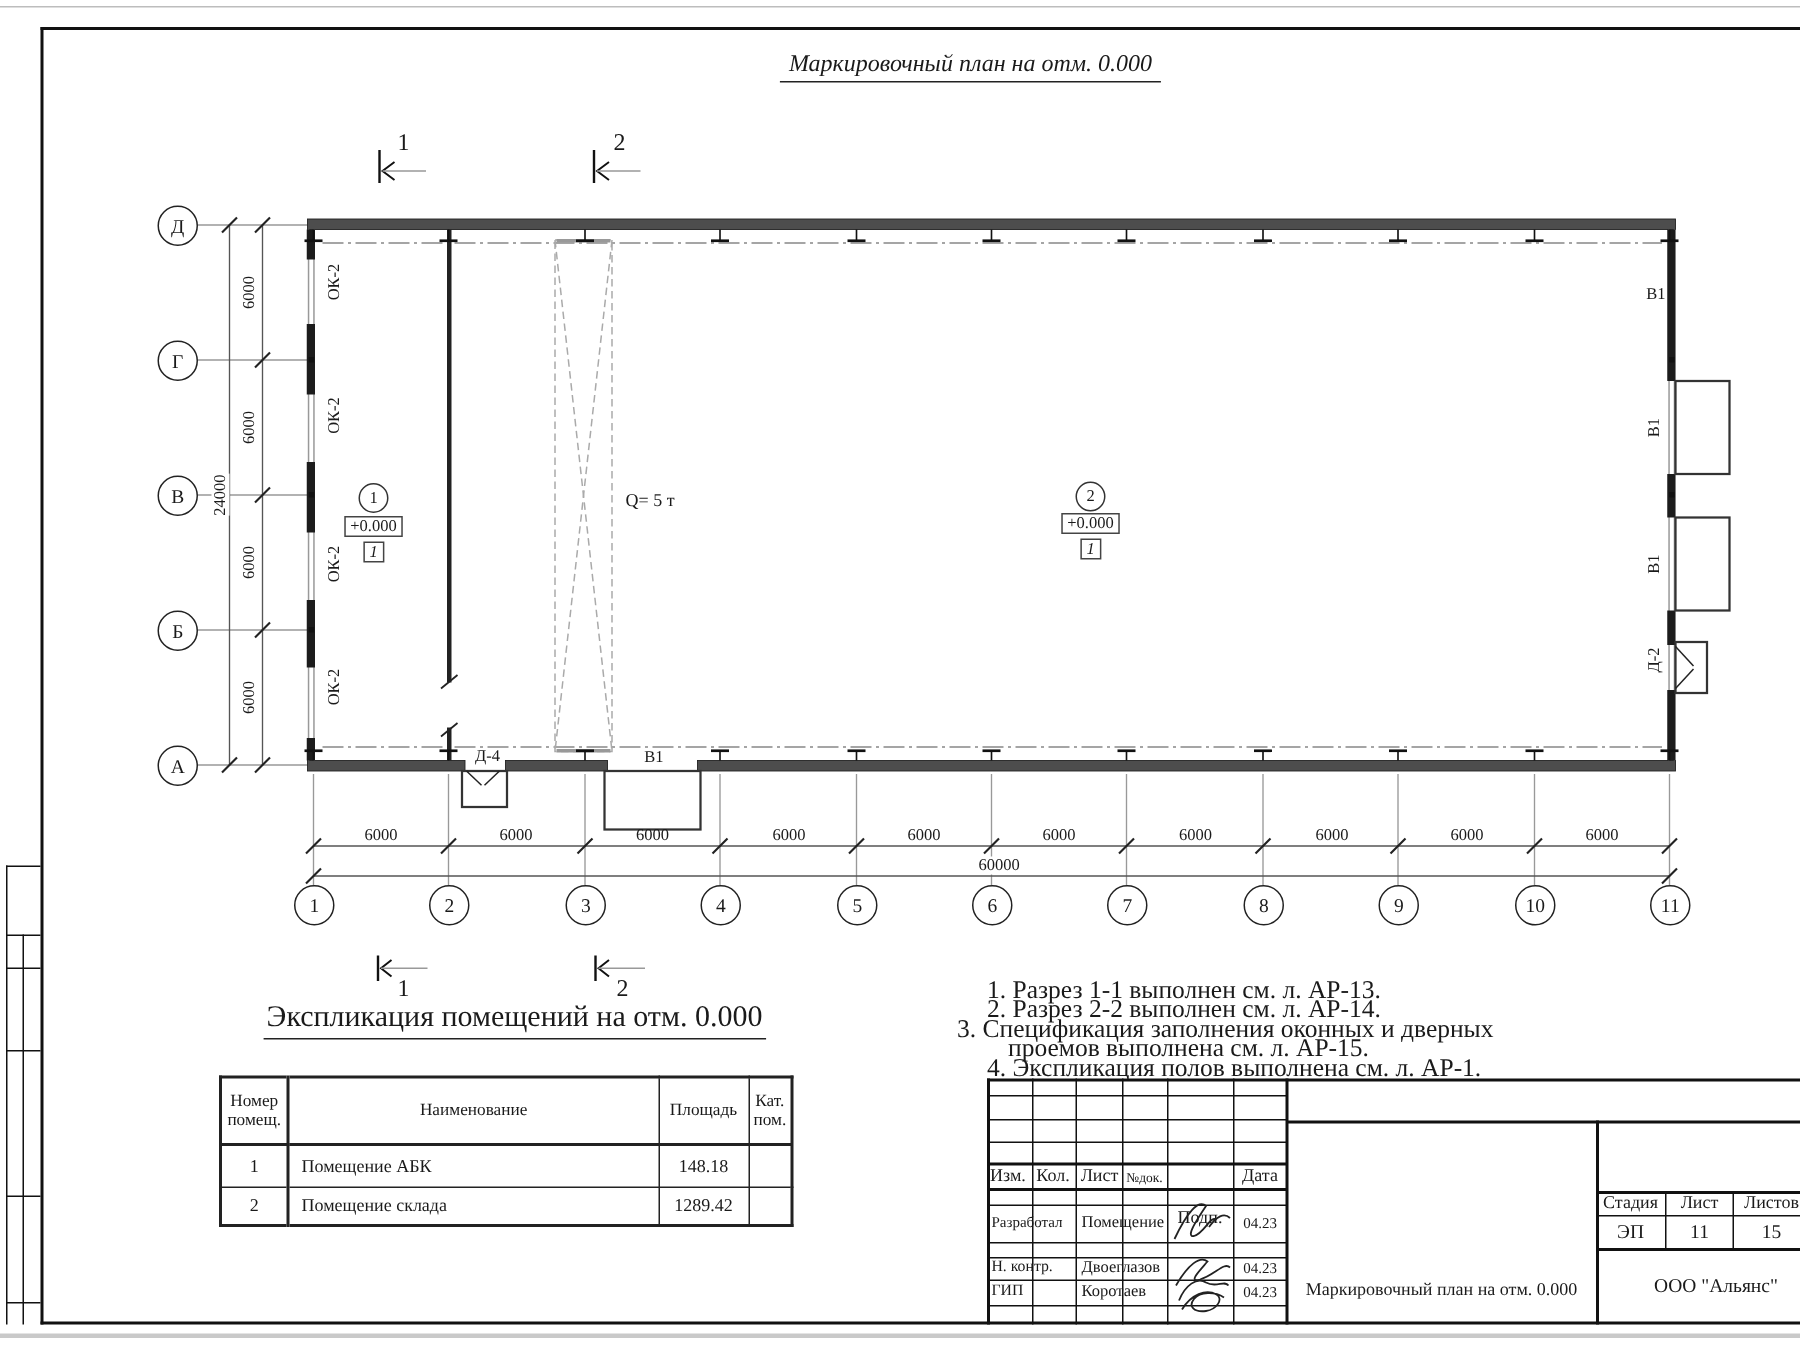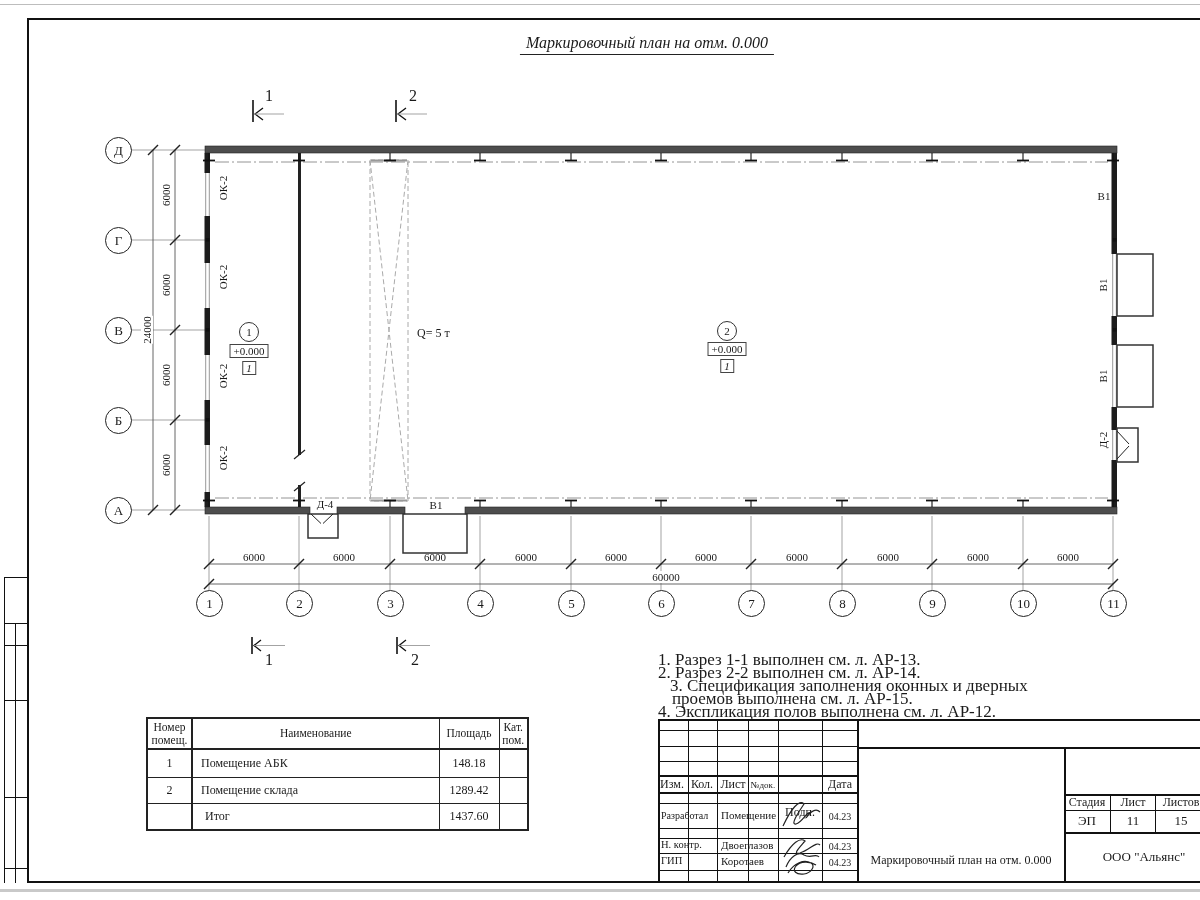--- a/index.html
+++ b/index.html
@@ -300,61 +300,56 @@
   <div class="lbl ctr" style="left:436px;top:505px;">В1</div>
   <div class="lbl" style="left:417px;top:326px;font-size:12px;">Q= 5 т</div>
 
   <div class="roomc" style="left:249px;top:332px;">1</div>
   <div class="boxed" style="left:249px;top:351px;">+0.000</div>
   <div class="boxed" style="left:249px;top:368px;font-style:italic;">1</div>
   <div class="roomc" style="left:727px;top:331px;">2</div>
   <div class="boxed" style="left:727px;top:349px;">+0.000</div>
   <div class="boxed" style="left:727px;top:366px;font-style:italic;">1</div>
 
+  <div class="h2" style="left:343px;top:667px;">Экспликация помещений на отм. 0.000</div>
 
   <table class="expl">
     <colgroup>
         <col style="width:45px">
         <col style="width:247px">
         <col style="width:60px">
         <col style="width:29px">
       </colgroup>
     <tbody>
-        <tr style="height:31px;">
+        <tr style="height:45px;">
       <th class="hdr c1">Номер помещ.</th>
       <th class="hdr">Наименование</th>
       <th class="hdr">Площадь</th>
       <th class="hdr">Кат. пом.</th>
     </tr>
     <tr style="height:28px;">
       <td class="c1">1</td>
       <td class="nm">Помещение АБК</td>
       <td>148.18</td>
       <td></td>
     </tr>
     <tr style="height:26px;">
       <td class="c1">2</td>
       <td class="nm">Помещение склада</td>
       <td>1289.42</td>
       <td></td>
     </tr>
-    <tr style="height:27px;">
-      <td class="c1"></td>
-      <td class="nm" style="padding-left:12px !important;">Итог</td>
-      <td>1437.60</td>
-      <td></td>
-    </tr>
   </tbody>
     </table>
 
   <div class="note" style="left:658px;top:650px;">1. Разрез 1-1 выполнен см. л. АР-13.</div>
   <div class="note" style="left:658px;top:663px;">2. Разрез 2-2 выполнен см. л. АР-14.</div>
-  <div class="note" style="left:670px;top:676px;">3. Спецификация заполнения оконных и дверных</div>
+  <div class="note" style="left:638px;top:676px;">3. Спецификация заполнения оконных и дверных</div>
   <div class="note" style="left:672px;top:689px;">проемов выполнена см. л. АР-15.</div>
-  <div class="note" style="left:658px;top:702px;">4. Экспликация полов выполнена см. л. АР-12.</div>
+  <div class="note" style="left:658px;top:702px;">4. Экспликация полов выполнена см. л. АР-1.</div>
 
   <div class="line" style="left:658px;top:719px;width:542px;height:2px;"></div>
   <div class="line" style="left:658px;top:719px;width:2px;height:164px;"></div>
   <div class="line" style="left:857px;top:719px;width:2px;height:164px;"></div>
   <div class="line" style="left:858px;top:747px;width:342px;height:2px;"></div>
   <div class="line" style="left:1064px;top:747px;width:2px;height:136px;"></div>
 
   <div class="line" style="left:688px;top:719px;width:1px;height:164px;"></div>
   <div class="line" style="left:717px;top:719px;width:1px;height:164px;"></div>
   <div class="line" style="left:748px;top:719px;width:1px;height:164px;"></div>

